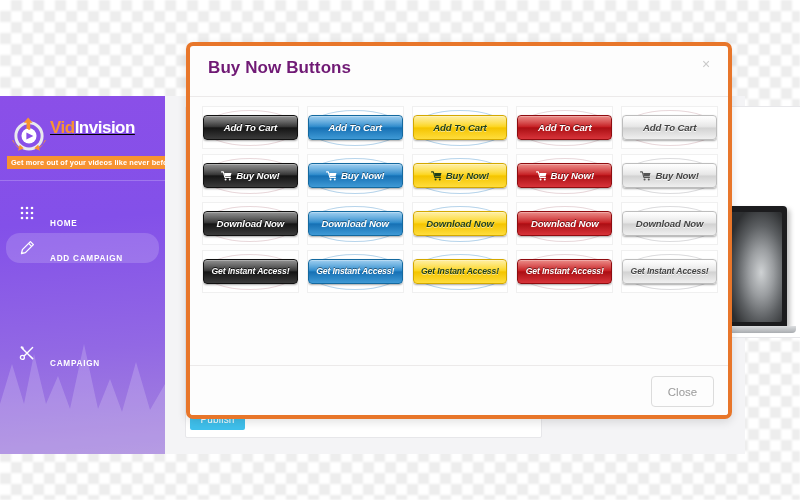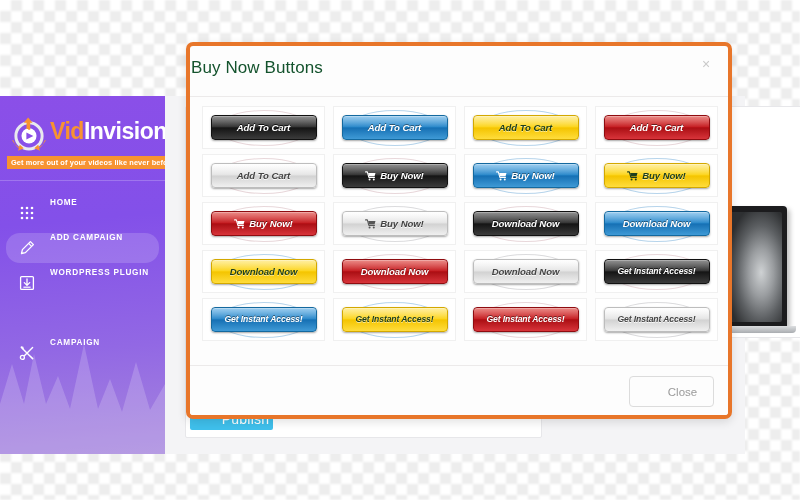--- a/index.html
+++ b/index.html
@@ -27,22 +27,22 @@
   #app-canvas{
     position:absolute;left:165px;top:0;right:0;bottom:0;background:#f4f4f6;
   }
   .app-card{
     position:absolute;background:#ffffff;border:1px solid #e7e7ea;border-radius:2px;
   }
   #card-left{left:20px;top:10px;width:355px;height:330px;}
   #card-right{left:390px;top:10px;width:300px;height:230px;}
   #publish-btn{
     position:absolute;left:190px;top:409px;width:55px;height:21px;
-    background:#3fc0ec;color:#ffffff;font-size:14px;line-height:21px;text-align:center;
-    border-radius:2px;letter-spacing:.2px;padding-left:28px;
+    background:#3fc0ec;color:#ffffff;font-size:10px;line-height:21px;text-align:center;
+    border-radius:2px;letter-spacing:.2px;
   }
   
   #laptop{
     position:absolute;left:725px;top:206px;width:62px;height:120px;
     background:#1c1c1e;border-radius:4px 4px 0 0;
     box-shadow:3px 3px 5px rgba(0,0,0,.25);
     overflow:hidden;
   }
   #laptop-screen{
     position:absolute;left:5px;top:6px;right:5px;bottom:4px;border-radius:2px;
@@ -63,33 +63,33 @@
   #sidebar-trees{
     position:absolute;left:0;right:0;bottom:0;height:170px;opacity:.18;
   }
   #logo-wrap{
     position:absolute;left:0;top:14px;width:165px;height:62px;
   }
   #logo-mark{
     position:absolute;left:8px;top:4px;width:42px;height:42px;
   }
   #logo-text{
-    position:absolute;left:50px;top:8px;font-size:23px;font-weight:bold;
-    letter-spacing:-.5px;white-space:nowrap;
+    position:absolute;left:50px;top:8px;font-size:17px;font-weight:bold;
+    letter-spacing:-.5px;white-space:nowrap;text-decoration:underline;
   }
   #logo-text .vid{color:#f79331;}
   #logo-text .inv{color:#ffffff;}
   #tagline{
     position:absolute;left:7px;top:46px;background:#f79331;color:#ffffff;
     font-size:7.4px;padding:2px 4px;letter-spacing:.1px;white-space:nowrap;
     font-weight:600;
   }
   #nav-sep{position:absolute;left:0;top:84px;width:165px;height:1px;background:rgba(255,255,255,.22);}
   .nav-item{
-    position:absolute;left:6px;width:153px;height:30px;display:flex;align-items:flex-start;
+    position:absolute;left:6px;width:153px;height:30px;display:flex;align-items:flex-end;
     border-radius:3px;
   }
   .nav-item.active{background:rgba(255,255,255,.17);border-radius:14px;}
   .nav-ico{
     width:30px;height:30px;display:flex;align-items:center;justify-content:center;
     margin-left:6px;color:#ffffff;flex:0 0 auto;
   }
   .nav-label{
     color:#ffffff;font-size:8.2px;font-weight:bold;letter-spacing:.75px;margin-left:8px;
     white-space:nowrap;
@@ -98,32 +98,32 @@
   #modal{
     position:absolute;left:186px;top:42px;width:538px;height:369px;
     background:#fdfdfd;border:4px solid #e8762a;border-radius:7px;
     box-shadow:0 3px 10px rgba(0,0,0,.12);
     overflow:hidden;
   }
   #modal-header{
     position:relative;height:50px;border-bottom:1px solid #eceaea;
   }
   #modal-title{
-    position:absolute;left:1px;top:12px;font-size:17px;color:#14532d;
-    font-weight:normal;letter-spacing:.1px;
+    position:absolute;left:18px;top:12px;font-size:17px;color:#701a75;
+    font-weight:bold;letter-spacing:.1px;
   }
   #modal-close-x{
     position:absolute;right:14px;top:10px;font-size:14px;color:#c9c9c9;
     width:16px;height:16px;text-align:center;line-height:16px;
   }
   #modal-body{
     position:relative;height:259px;padding:9px 10px 0 12px;
   }
   #btn-grid{
-    display:grid;grid-template-columns:repeat(4,1fr);
+    display:grid;grid-template-columns:repeat(5,1fr);
     column-gap:8px;row-gap:5px;
   }
   .btn-cell{
     position:relative;height:41px;background:#ffffff;
     border:1px solid #f0f0f0;
     display:flex;align-items:center;justify-content:center;
     overflow:hidden;
   }
   .glow{
     position:absolute;left:50%;top:50%;transform:translate(-50%,-50%);
@@ -162,21 +162,21 @@
   .c-red{background:linear-gradient(#e2544e,#c3151a 48%,#ab0f14 52%,#d8343a);border:1px solid #8f0c10;}
   .c-red .lbl{color:#fff;text-shadow:0 -1px 0 rgba(0,0,0,.5);}
   .c-grey{background:linear-gradient(#ffffff,#e3e3e3 48%,#d2d2d2 52%,#f0f0f0);border:1px solid #bdbdbd;}
   .c-grey .lbl{color:#444;text-shadow:0 1px 0 rgba(255,255,255,.9);}
   #modal-footer{
     position:relative;height:51px;border-top:1px solid #eceaea;background:#fdfdfd;
   }
   #close-button{
     position:absolute;right:14px;top:10px;width:61px;height:29px;
     background:#fdfdfd;border:1px solid #dcdcdc;border-radius:4px;
-    color:#9a9a9a;font-size:11.5px;display:flex;align-items:center;justify-content:center;padding-left:22px;
+    color:#9a9a9a;font-size:11.5px;display:flex;align-items:center;justify-content:center;
   }
 </style>
 </head>
 <body>
 
 <div id="checker"></div>
 
 <div id="app">
   <div id="app-canvas">
     <div class="app-card" id="card-left"></div>
@@ -232,30 +232,20 @@
   <div class="nav-item active" style="top:137px">
     <span class="nav-ico">
       <svg width="16" height="16" viewBox="0 0 16 16">
         <path d="M11.4 1.6l3 3-8 8-3.9.9.9-3.9z" fill="none" stroke="currentColor" stroke-width="1.3" stroke-linejoin="round"></path>
         <path d="M9.6 3.4l3 3" stroke="currentColor" stroke-width="1.1"></path>
       </svg>
     </span>
     <span class="nav-label">ADD CAMPAIGN</span>
   </div>
 
-  <div class="nav-item" style="top:172px">
-    <span class="nav-ico">
-      <svg width="16" height="16" viewBox="0 0 16 16">
-        <rect x="1.6" y="1.6" width="12.8" height="12.8" rx="1" fill="none" stroke="currentColor" stroke-width="1.3"></rect>
-        <path d="M8 4v6M5.3 7.6L8 10.4l2.7-2.8" fill="none" stroke="currentColor" stroke-width="1.3" stroke-linecap="round" stroke-linejoin="round"></path>
-        <path d="M4.4 12.2h7.2" stroke="currentColor" stroke-width="1.2"></path>
-      </svg>
-    </span>
-    <span class="nav-label">WORDPRESS PLUGIN</span>
-  </div>
 
 
   <div class="nav-item" style="top:242px">
     <span class="nav-ico">
       <svg width="16" height="16" viewBox="0 0 16 16">
         <path d="M2.4 2.4l8 8M13.6 2.4l-8 8" stroke="currentColor" stroke-width="1.4" stroke-linecap="round"></path>
         <circle cx="3.4" cy="12.4" r="2" fill="none" stroke="currentColor" stroke-width="1.3"></circle>
         <path d="M11 11l2.6 2.6" stroke="currentColor" stroke-width="1.6" stroke-linecap="round"></path>
         <path d="M1.8 1.8l2 .4.4 2" fill="none" stroke="currentColor" stroke-width="1.2"></path>
       </svg>

